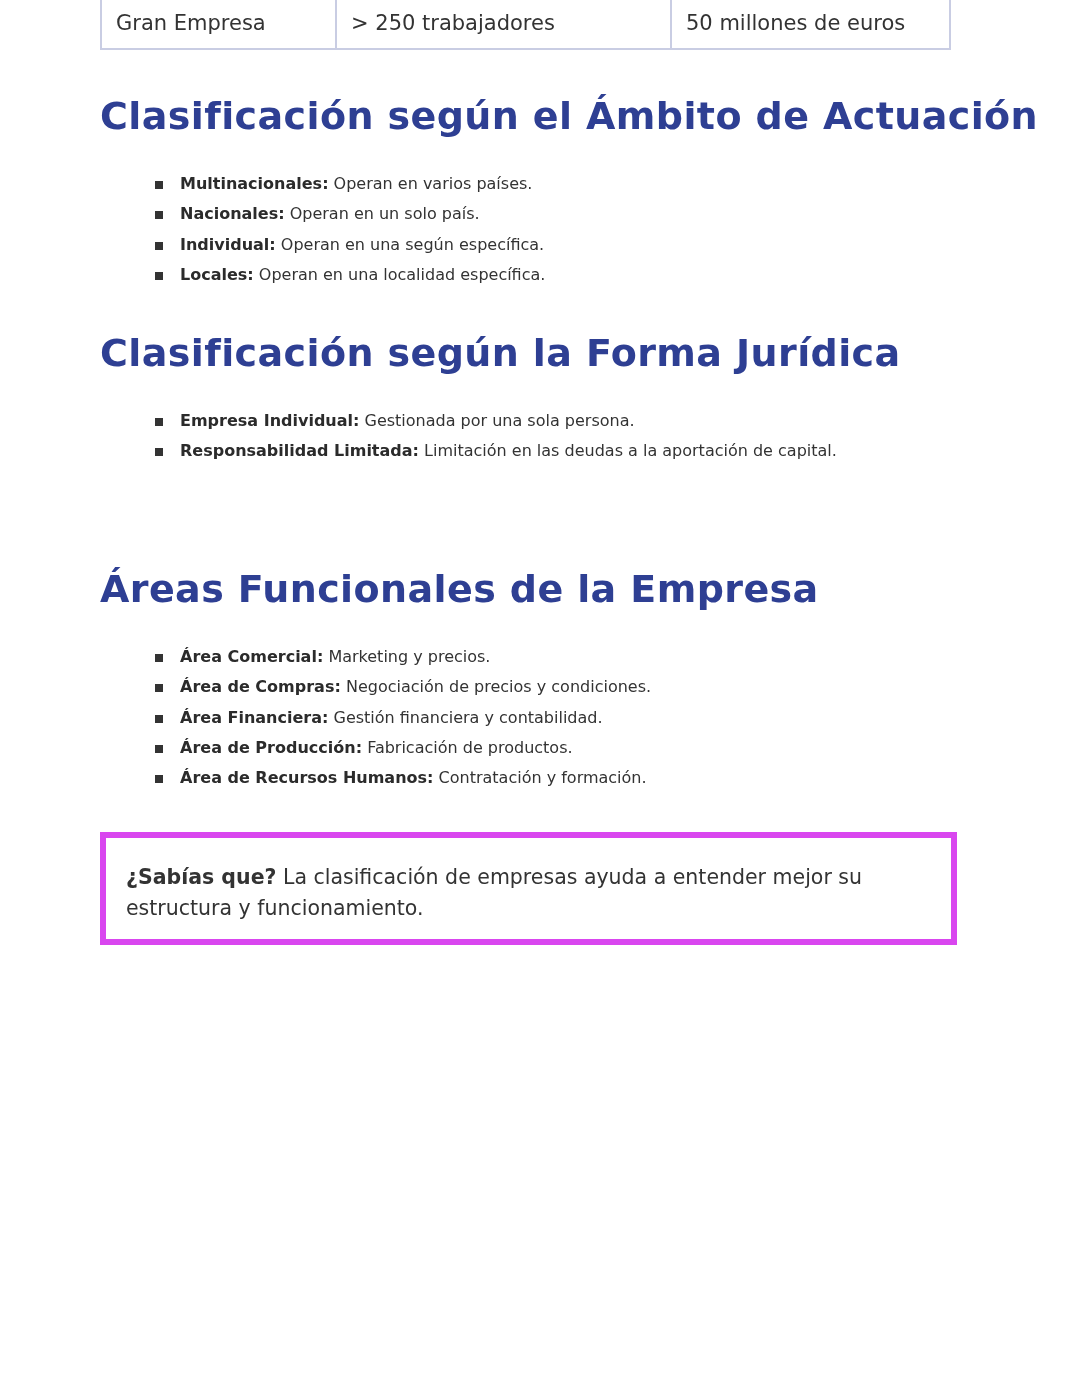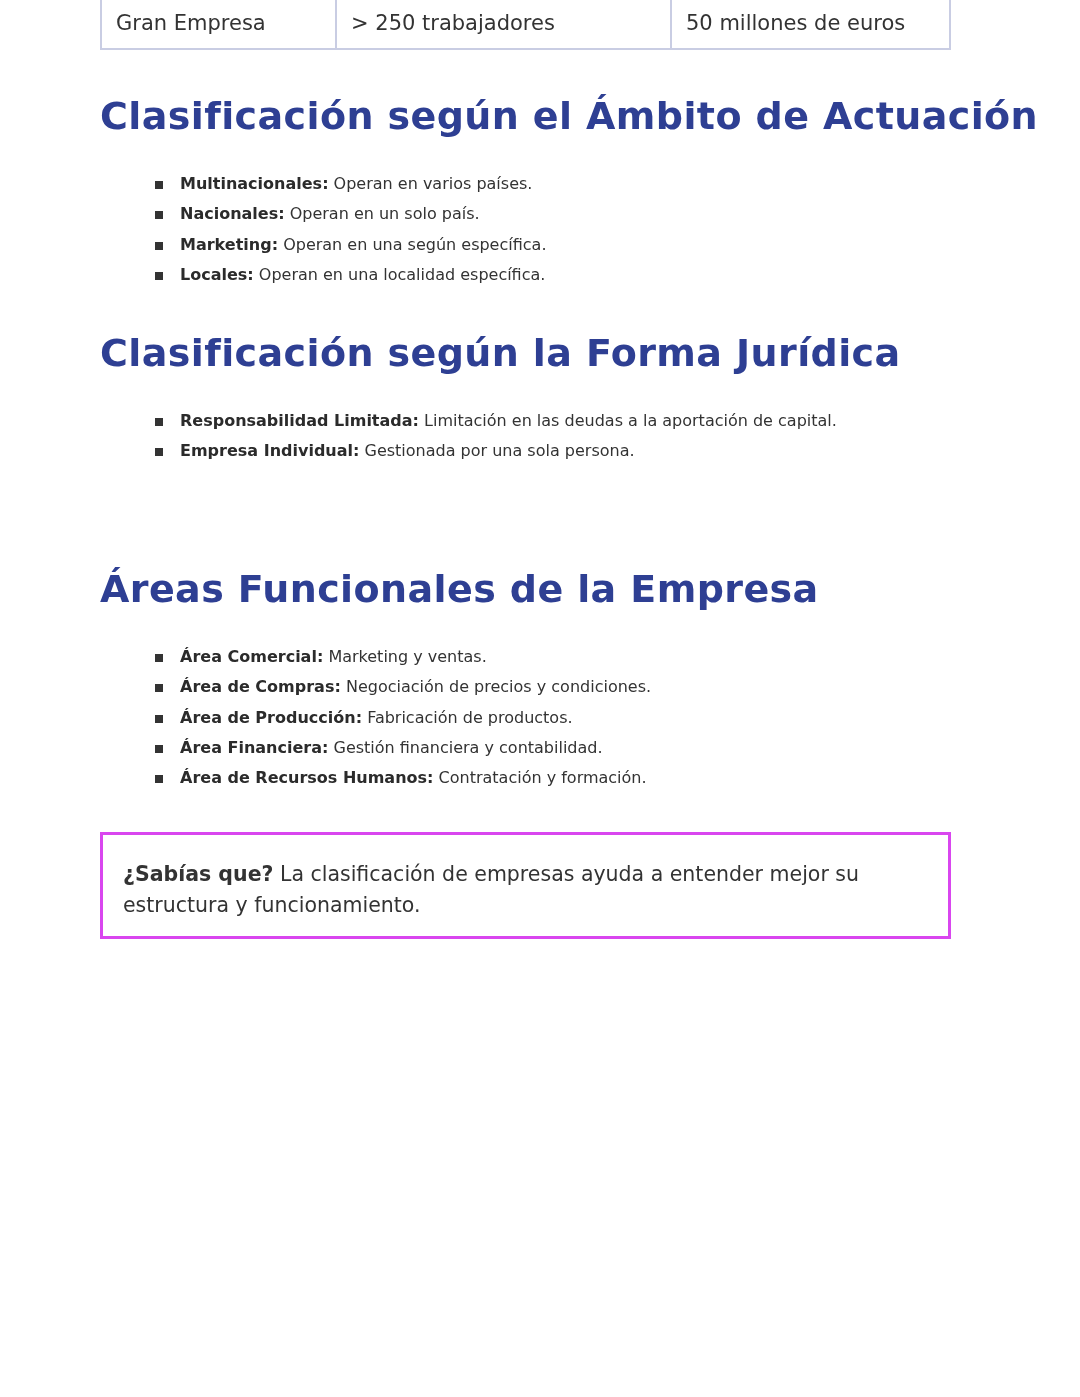--- a/index.html
+++ b/index.html
@@ -11,56 +11,56 @@
         font-size:21px; color:#333; vertical-align:middle; border-top:none; }
   table.size-table td:nth-child(1){ width:219px; }
   table.size-table td:nth-child(2){ width:319px; }
   h2 { position:absolute; left:0; margin:0; font-size:38px; font-weight:bold;
        color:#2e3f93; letter-spacing:0.4px; white-space:nowrap; }
   ul { position:absolute; left:0; margin:0; padding:0; list-style:none; width:800px; }
   ul li { position:relative; padding-left:80px; font-size:16px; line-height:30.3px; color:#333; }
   ul li::before { content:""; position:absolute; left:55px; top:12px; width:8px; height:8px; background:#333; }
   ul li b { color:#2b2b2b; }
   .callout { position:absolute; left:0; top:832px; width:845px; height:101px;
-             border:3px solid #d946ef; box-sizing:content-box; }
+             border:6px solid #d946ef; box-sizing:content-box; }
   .callout p { margin:0; padding:24px 20px 0 20px; font-size:20.5px; line-height:30.5px; color:#333; }
 </style>
 </head>
 <body>
 
 <div class="content">
   <table class="size-table">
     <tbody>
         <tr>
       <td>Gran Empresa</td>
       <td>&gt; 250 trabajadores</td>
       <td>50 millones de euros</td>
     </tr>
   </tbody>
     </table>
 
   <h2 style="top:94px">Clasificación según el Ámbito de Actuación</h2>
   <ul style="top:169px">
     <li><b>Multinacionales:</b><span> Operan en varios países.</span></li>
     <li><b>Nacionales:</b><span> Operan en un solo país.</span></li>
-    <li><b>Marketing:</b><span> Operan en una según específica.</span></li>
+    <li><b>Individual:</b><span> Operan en una según específica.</span></li>
     <li><b>Locales:</b><span> Operan en una localidad específica.</span></li>
   </ul>
 
   <h2 style="top:331px">Clasificación según la Forma Jurídica</h2>
   <ul style="top:406px">
+    <li><b>Empresa Individual:</b><span> Gestionada por una sola persona.</span></li>
     <li><b>Responsabilidad Limitada:</b><span> Limitación en las deudas a la aportación de capital.</span></li>
-    <li><b>Empresa Individual:</b><span> Gestionada por una sola persona.</span></li>
   </ul>
 
   <h2 style="top:567px">Áreas Funcionales de la Empresa</h2>
   <ul style="top:642px">
-    <li><b>Área Comercial:</b><span> Marketing y ventas.</span></li>
+    <li><b>Área Comercial:</b><span> Marketing y precios.</span></li>
     <li><b>Área de Compras:</b><span> Negociación de precios y condiciones.</span></li>
+    <li><b>Área Financiera:</b><span> Gestión financiera y contabilidad.</span></li>
     <li><b>Área de Producción:</b><span> Fabricación de productos.</span></li>
-    <li><b>Área Financiera:</b><span> Gestión financiera y contabilidad.</span></li>
     <li><b>Área de Recursos Humanos:</b><span> Contratación y formación.</span></li>
   </ul>
 
   <div class="callout">
     <p><b>¿Sabías que?</b><span> La clasificación de empresas ayuda a entender mejor su estructura y funcionamiento.</span></p>
   </div>
 </div>
 
 </body></html>

